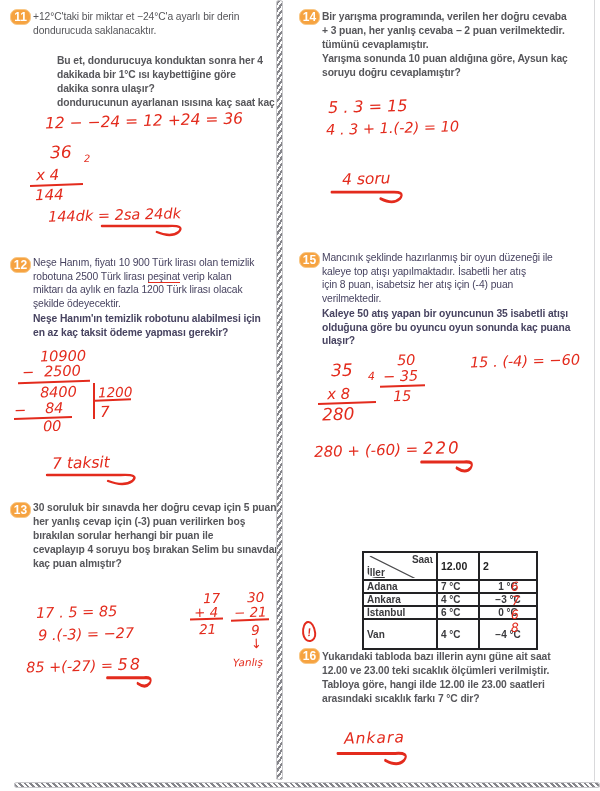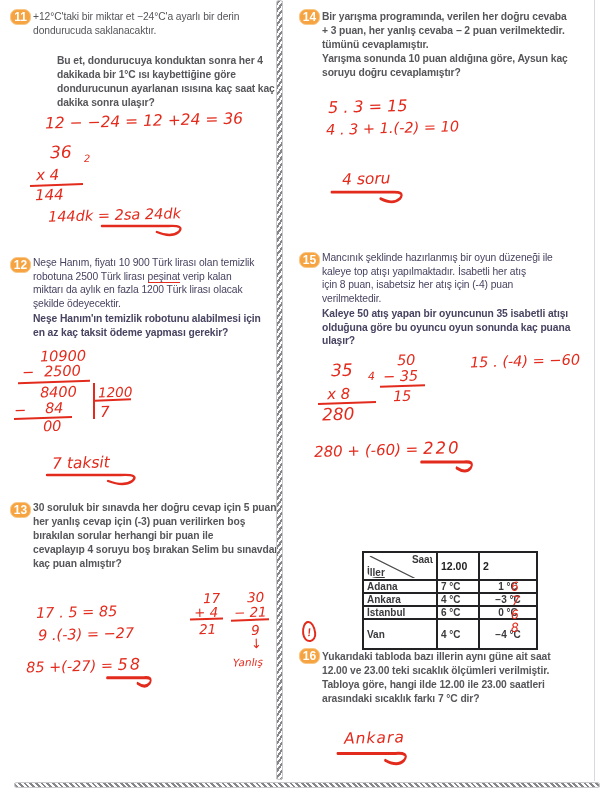--- a/index.html
+++ b/index.html
@@ -51,22 +51,22 @@
 <div class="page">
 
   <div class="badge" style="left:10px;top:9px;">11</div>
   <div class="q" style="left:33px;top:10px;">
     <div>+12°C'taki bir miktar et −24°C'a ayarlı bir derin</div>
     <div>dondurucuda saklanacaktır.</div>
   </div>
   <div class="q bold" style="left:33px;top:54px;margin-left:24px;">
     <div>Bu et, dondurucuya konduktan sonra her  4</div>
     <div>dakikada bir 1°C ısı kaybettiğine göre</div>
+    <div>dakika sonra ulaşır?</div>
     <div>dondurucunun ayarlanan ısısına kaç saat kaç</div>
-    <div>dakika sonra ulaşır?</div>
   </div>
   <div class="hw" style="left:45px;top:112px;font-size:15.5px;">12 − −24 = 12 +24 = 36</div>
   <div class="hw" style="left:50px;top:142px;font-size:17px;">36</div>
   <div class="hw" style="left:84px;top:153px;font-size:10px;">2</div>
   <div class="hw" style="left:36px;top:166px;font-size:15px;">x 4</div>
   <div class="hwline" style="left:30px;top:184px;width:53px;"></div>
   <div class="hw" style="left:35px;top:186px;font-size:15px;">144</div>
   <div class="hw" style="left:48px;top:207px;font-size:14.5px;">
     <span>144dk = </span><span>2sa  24dk</span>
   </div>

